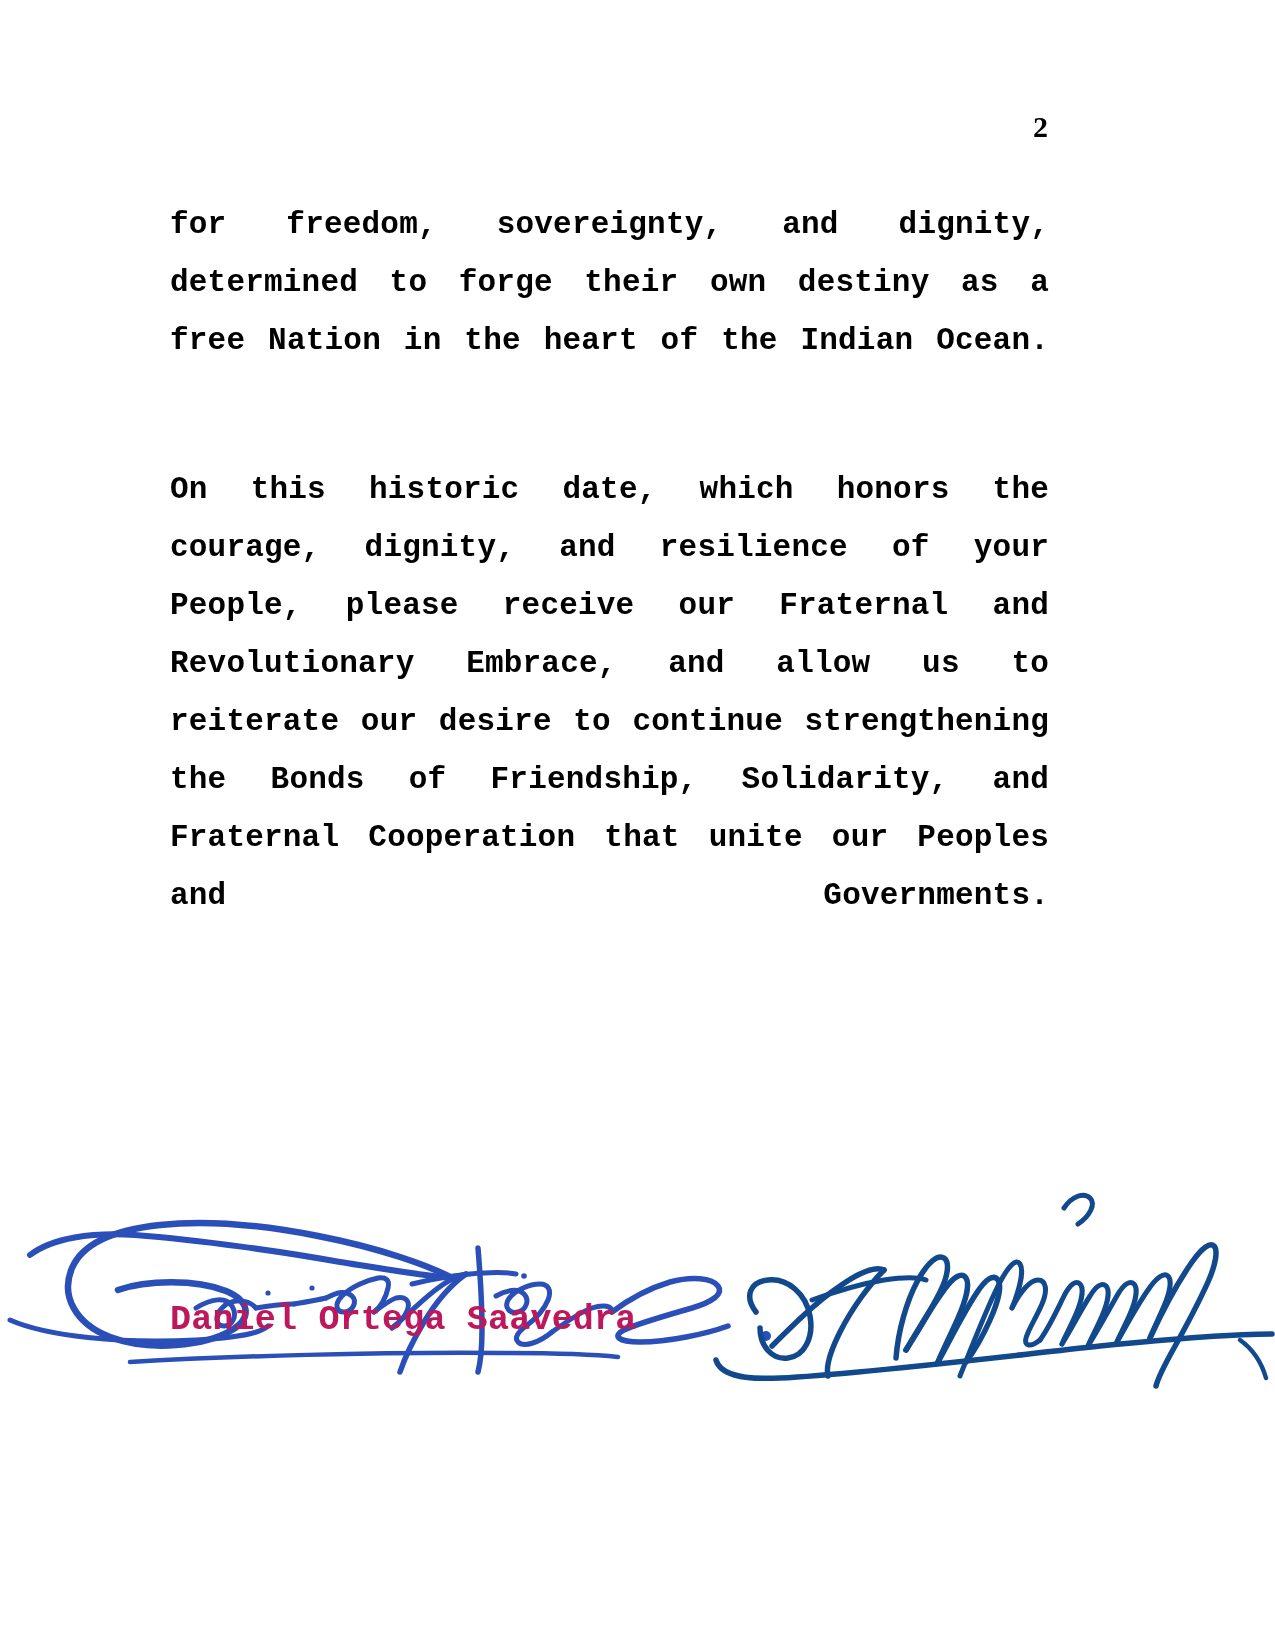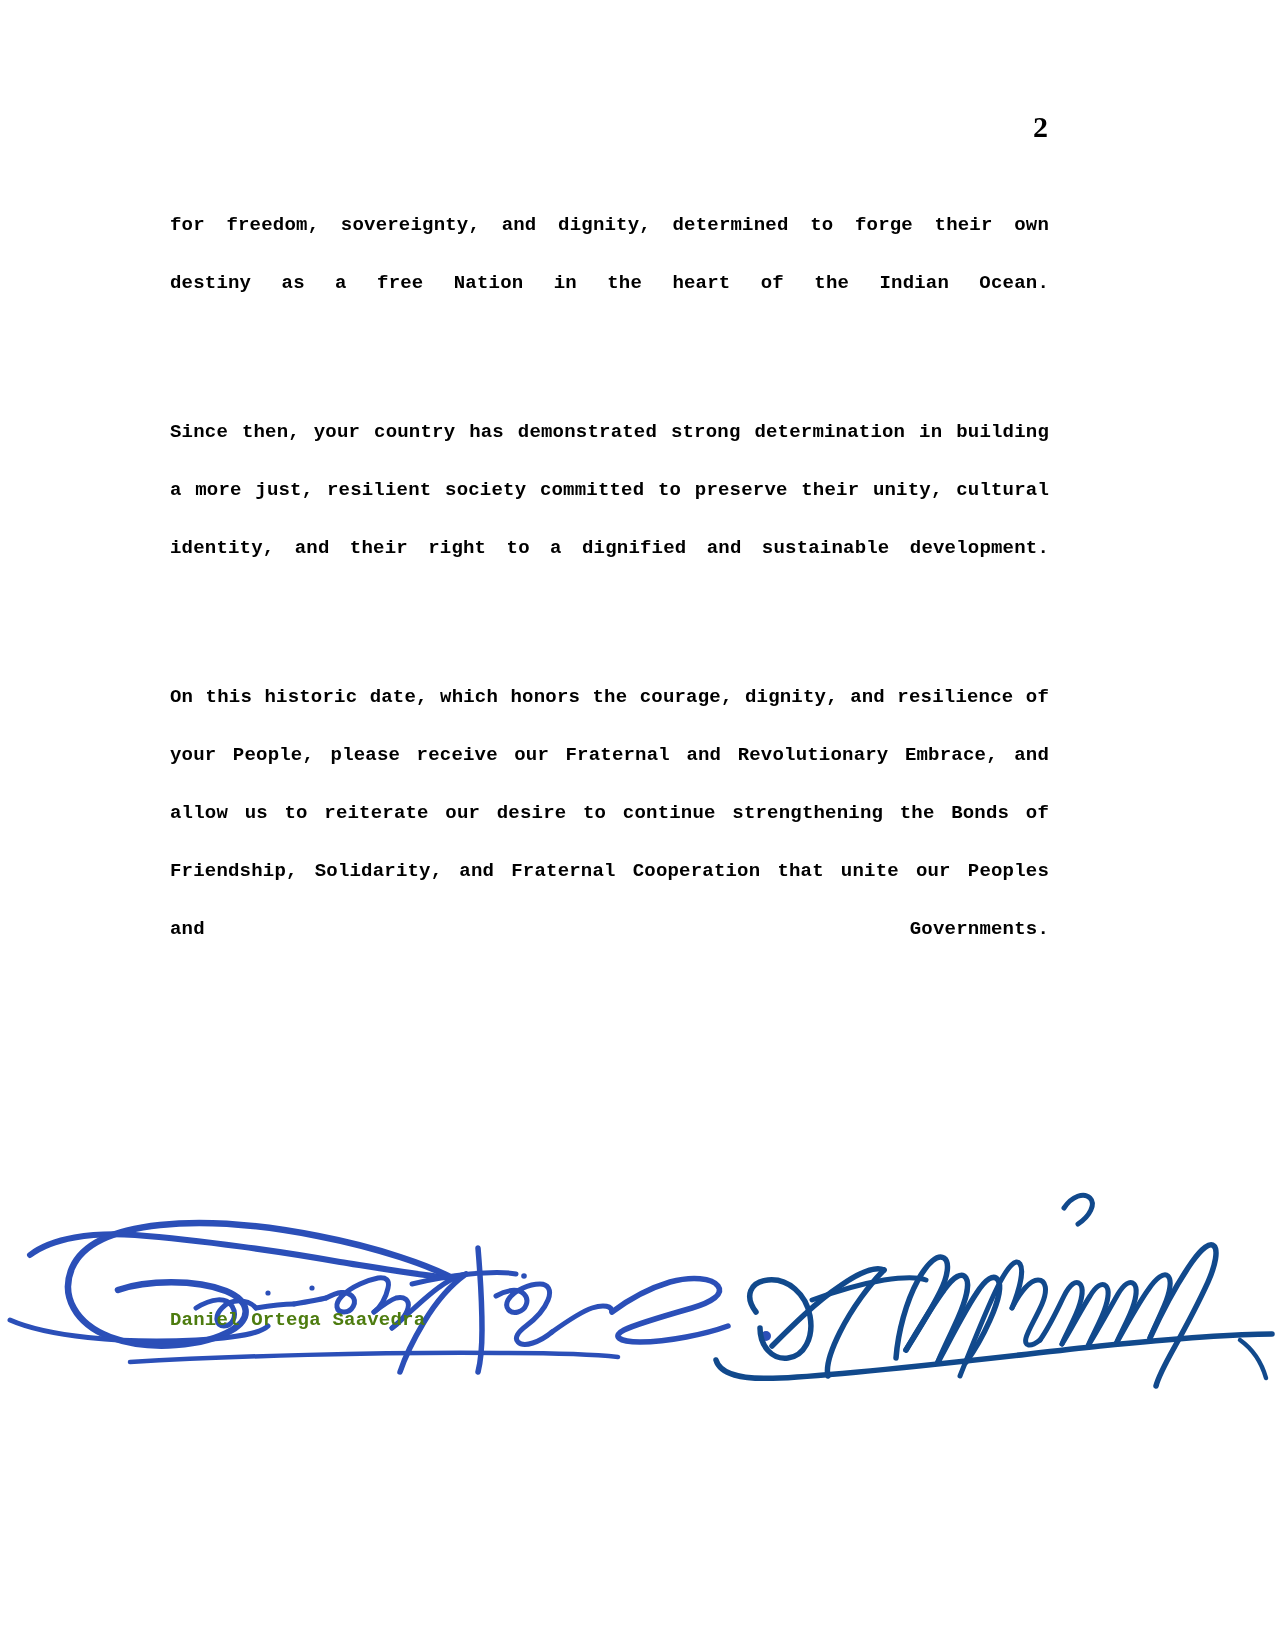--- a/index.html
+++ b/index.html
@@ -39,21 +39,21 @@
   
   .body-block {
     position: absolute;
     left: 170px;
     top: 196px;
     width: 879px;
   }
 
   .para {
     margin: 0 0 33px 0;
-    font-size: 19px;
+    font-size: 31px;
     line-height: 58px;
     font-weight: bold;
     letter-spacing: 0.2px;
     text-align: justify;
     text-justify: inter-word;
     word-spacing: 0px;
     white-space: normal;
     font-family: Liberation Mono, monospace;
   }
   .para:last-of-type { margin-bottom: 0; }
@@ -83,40 +83,39 @@
   .sig-names {
     position: absolute;
     top: 1298px;
     left: 170px;
     width: 900px;
     height: 44px;
   }
   .sig-name {
     position: absolute;
     top: 0;
-    font-size: 19px;
+    font-size: 35px;
     line-height: 44px;
     font-weight: bold;
     letter-spacing: 0.2px;
     white-space: nowrap;
-    color: #4d7c0f;
+    color: #be185d;
   }
   .sig-name.left  { left: 0px; }
   .sig-name.right { left: 583px; }
 </style>
 </head>
 <body>
 
 <div id="page">
 
   <div class="page-number">2</div>
 
   <div class="body-block">
     <p class="para">for freedom, sovereignty, and dignity, determined to forge their own destiny as a free Nation in the heart of the Indian Ocean.</p>
-    <p class="para">Since then, your country has demonstrated strong determination in building a more just, resilient society committed to preserve their unity, cultural identity, and their right to a dignified and sustainable development.</p>
     <p class="para">On this historic date, which honors the courage, dignity, and resilience of your People, please receive our Fraternal and Revolutionary Embrace, and allow us to reiterate our desire to continue strengthening the Bonds of Friendship, Solidarity, and Fraternal Cooperation that unite our Peoples and Governments.</p>
   </div>
 
   <div class="signature-area">
     <svg class="sig-svg" width="1275" height="220" viewBox="0 0 1275 220">
 
       <g fill="none" stroke="#2B4FB8" stroke-linecap="round" stroke-linejoin="round">
 
         <path d="M30 75 C52 58, 92 52, 135 55 C200 60, 285 72, 340 82
                  C390 90, 425 96, 452 98" stroke-width="6"></path>

